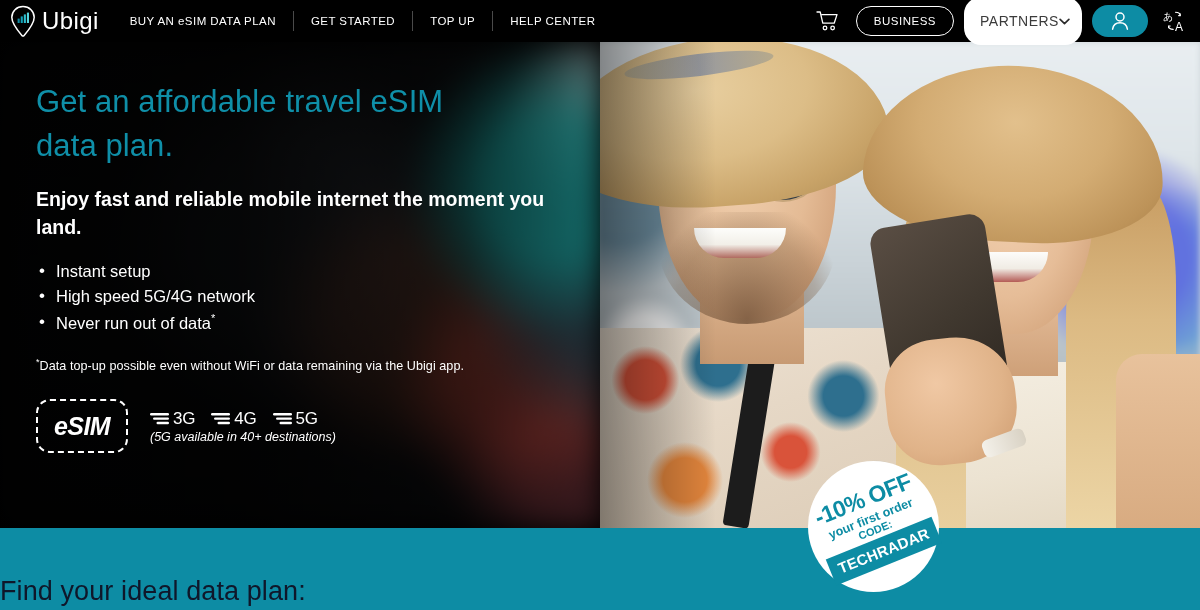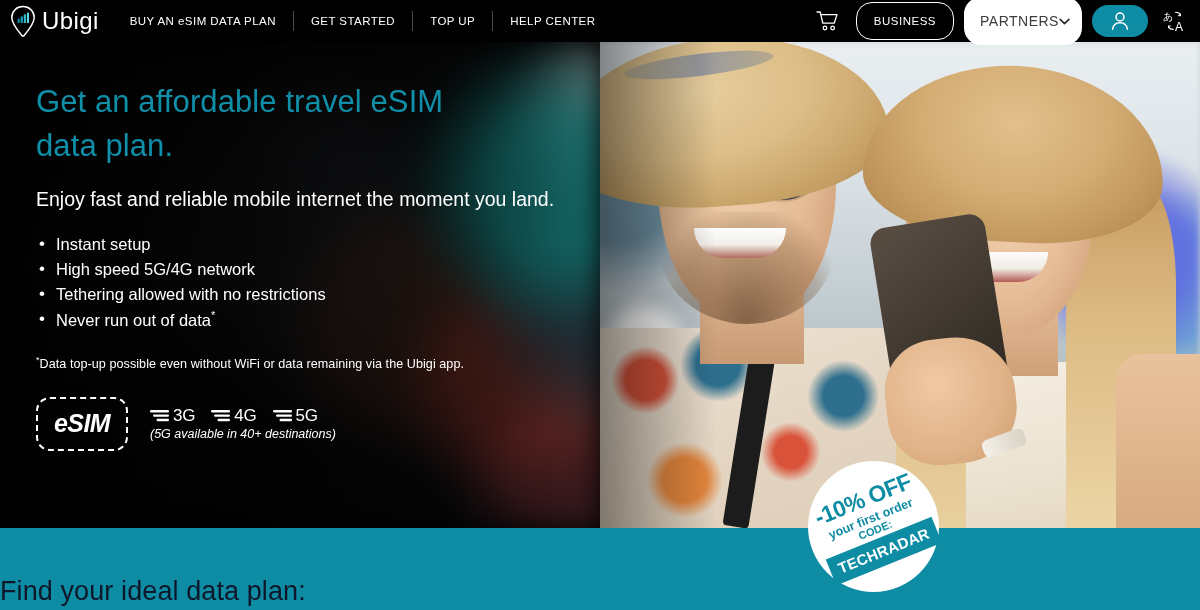--- a/index.html
+++ b/index.html
@@ -21,21 +21,21 @@
   .nav-item {
     color:#fff; font-size:11.5px; letter-spacing:.45px; font-weight:400;
     padding:0 17px; height:20px; display:flex; align-items:center;
     border-right:1px solid #4a4a4a; white-space:nowrap; cursor:pointer;
   }
   .nav-item:last-child { border-right:none; }
 
   .hdr-right { margin-left:auto; display:flex; align-items:center; gap:10px; padding-right:8px; }
   .cart-btn { width:34px; height:28px; display:flex; align-items:center; justify-content:center; cursor:pointer; }
   .btn-business {
-    height:38px; min-width:88px; padding:0 17px; border-radius:16px;
+    height:30px; min-width:88px; padding:0 17px; border-radius:16px;
     border:1.6px solid #fff; background:#000; color:#fff;
     font-size:11.5px; letter-spacing:.5px; display:flex; align-items:center; justify-content:center;
     cursor:pointer; font-family:"Liberation Sans", sans-serif;
   }
   .btn-partners {
     height:48px; width:118px; border-radius:17px; border:none; background:#fff; color:#3b3b3b;
     font-size:14px; letter-spacing:.5px; display:flex; align-items:center;
     justify-content:space-between; padding:0 14px 0 16px; cursor:pointer;
     font-family:"Liberation Sans", sans-serif;
   }
@@ -146,21 +146,21 @@
       radial-gradient(circle at 96% 88%, rgba(150,60,70,.45) 0 60px, rgba(150,60,70,0) 130px),
       radial-gradient(circle at 48% 40%, rgba(60,66,74,.5) 0 90px, rgba(60,66,74,0) 190px),
       radial-gradient(circle at 103% 18%, rgba(210,215,218,.75) 0 50px, rgba(210,215,218,0) 120px),
       linear-gradient(180deg,#0b0c0e 0%, #111316 45%, #0a0b0d 100%);
     filter:blur(14px);
   }
   .hero-left-shade { position:absolute; inset:0; background:linear-gradient(90deg, rgba(0,0,0,.93) 0%, rgba(0,0,0,.86) 40%, rgba(0,0,0,.55) 78%, rgba(0,0,0,.25) 100%); }
   .hero-copy { position:absolute; top:0; left:0; width:600px; height:486px; padding:38px 0 0 36px; }
 
   .h1 { color:#0f8fa8; font-size:31px; font-weight:400; line-height:1.42; letter-spacing:.1px; }
-  .sub { color:#fff; font-size:19.5px; font-weight:400; line-height:1.42; margin-top:18px; max-width:545px; }
+  .sub { color:#fff; font-size:19.5px; font-weight:700; line-height:1.42; margin-top:18px; max-width:545px; }
   .blist { margin-top:18px; list-style:none; }
   .blist li { color:#fff; font-size:16.5px; line-height:1.52; position:relative; padding-left:20px; }
   .blist li::before { content:"•"; position:absolute; left:3px; top:-1px; font-size:17px; color:#fff; }
   .sup { font-size:11px; vertical-align:super; }
   .note { color:#fff; font-size:12.6px; margin-top:22px; letter-spacing:.05px; }
   .note .star { font-size:9px; vertical-align:super; }
 
   .badges { display:flex; align-items:center; margin-top:26px; gap:22px; }
   .esim-badge {
     width:92px; height:54px; border:2.5px dashed #fff; border-radius:14px;
@@ -301,21 +301,20 @@
       <div class="h1">
         <div>Get an affordable travel eSIM</div>
         <div>data plan.</div>
       </div>
 
       <div class="sub">Enjoy fast and reliable mobile internet the moment you land.</div>
 
       <ul class="blist">
         <li>Instant setup</li>
         <li>High speed 5G/4G network</li>
-        <li>Tethering allowed with no restrictions</li>
         <li><span>Never run out of data</span><span class="sup">*</span></li>
       </ul>
 
       <div class="note"><span class="star">*</span><span>Data top-up possible even without WiFi or data remaining via the Ubigi app.</span></div>
 
       <div class="badges">
         <div class="esim-badge">
           <span>eSIM</span>
         </div>
         <div class="gcol">

